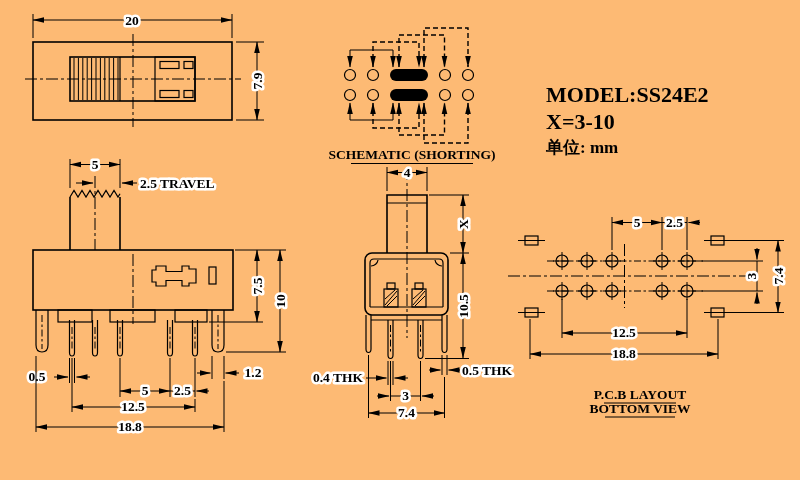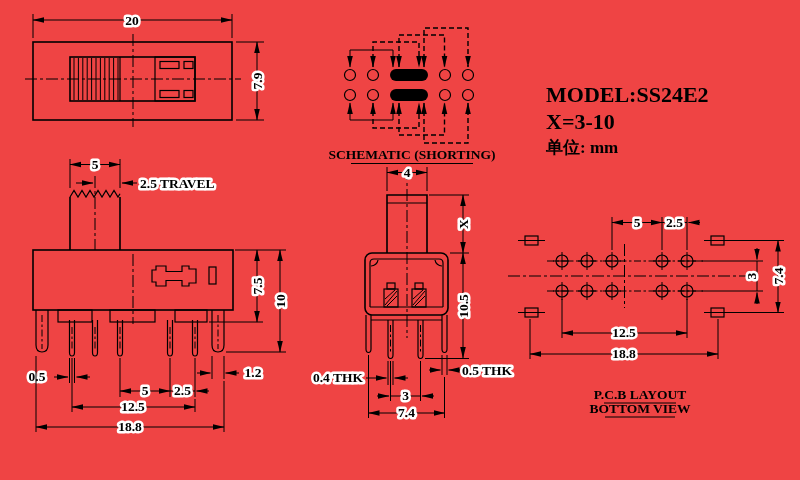--- a/index.html
+++ b/index.html
@@ -1,16 +1,16 @@
 <!DOCTYPE html>
 <html><head>
 <meta charset="utf-8">
 <style>
   html,body{margin:0;padding:0;background:#fff;}
-  .stage{position:relative;width:800px;height:480px;background:#ef4444;overflow:hidden;
+  .stage{position:relative;width:800px;height:480px;background:#fdba74;overflow:hidden;
          font-family:"Liberation Serif",serif;}
   svg{display:block;}
   .ol   {fill:none;stroke:#000;stroke-width:1.6;}
   .ol2  {fill:none;stroke:#000;stroke-width:1.2;}
   .thin {fill:none;stroke:#000;stroke-width:1;}
   .cl   {fill:none;stroke:#000;stroke-width:1;stroke-dasharray:12 3 3 3;}
   .clS  {fill:none;stroke:#000;stroke-width:1;stroke-dasharray:7 2.5 2.5 2.5;}
   .dsh  {fill:none;stroke:#000;stroke-width:1.4;stroke-dasharray:5 3;}
   .hat  {stroke:#000;stroke-width:1;}
   text.dim{font-family:"Liberation Serif",serif;font-weight:bold;font-size:13.5px;fill:#000;

